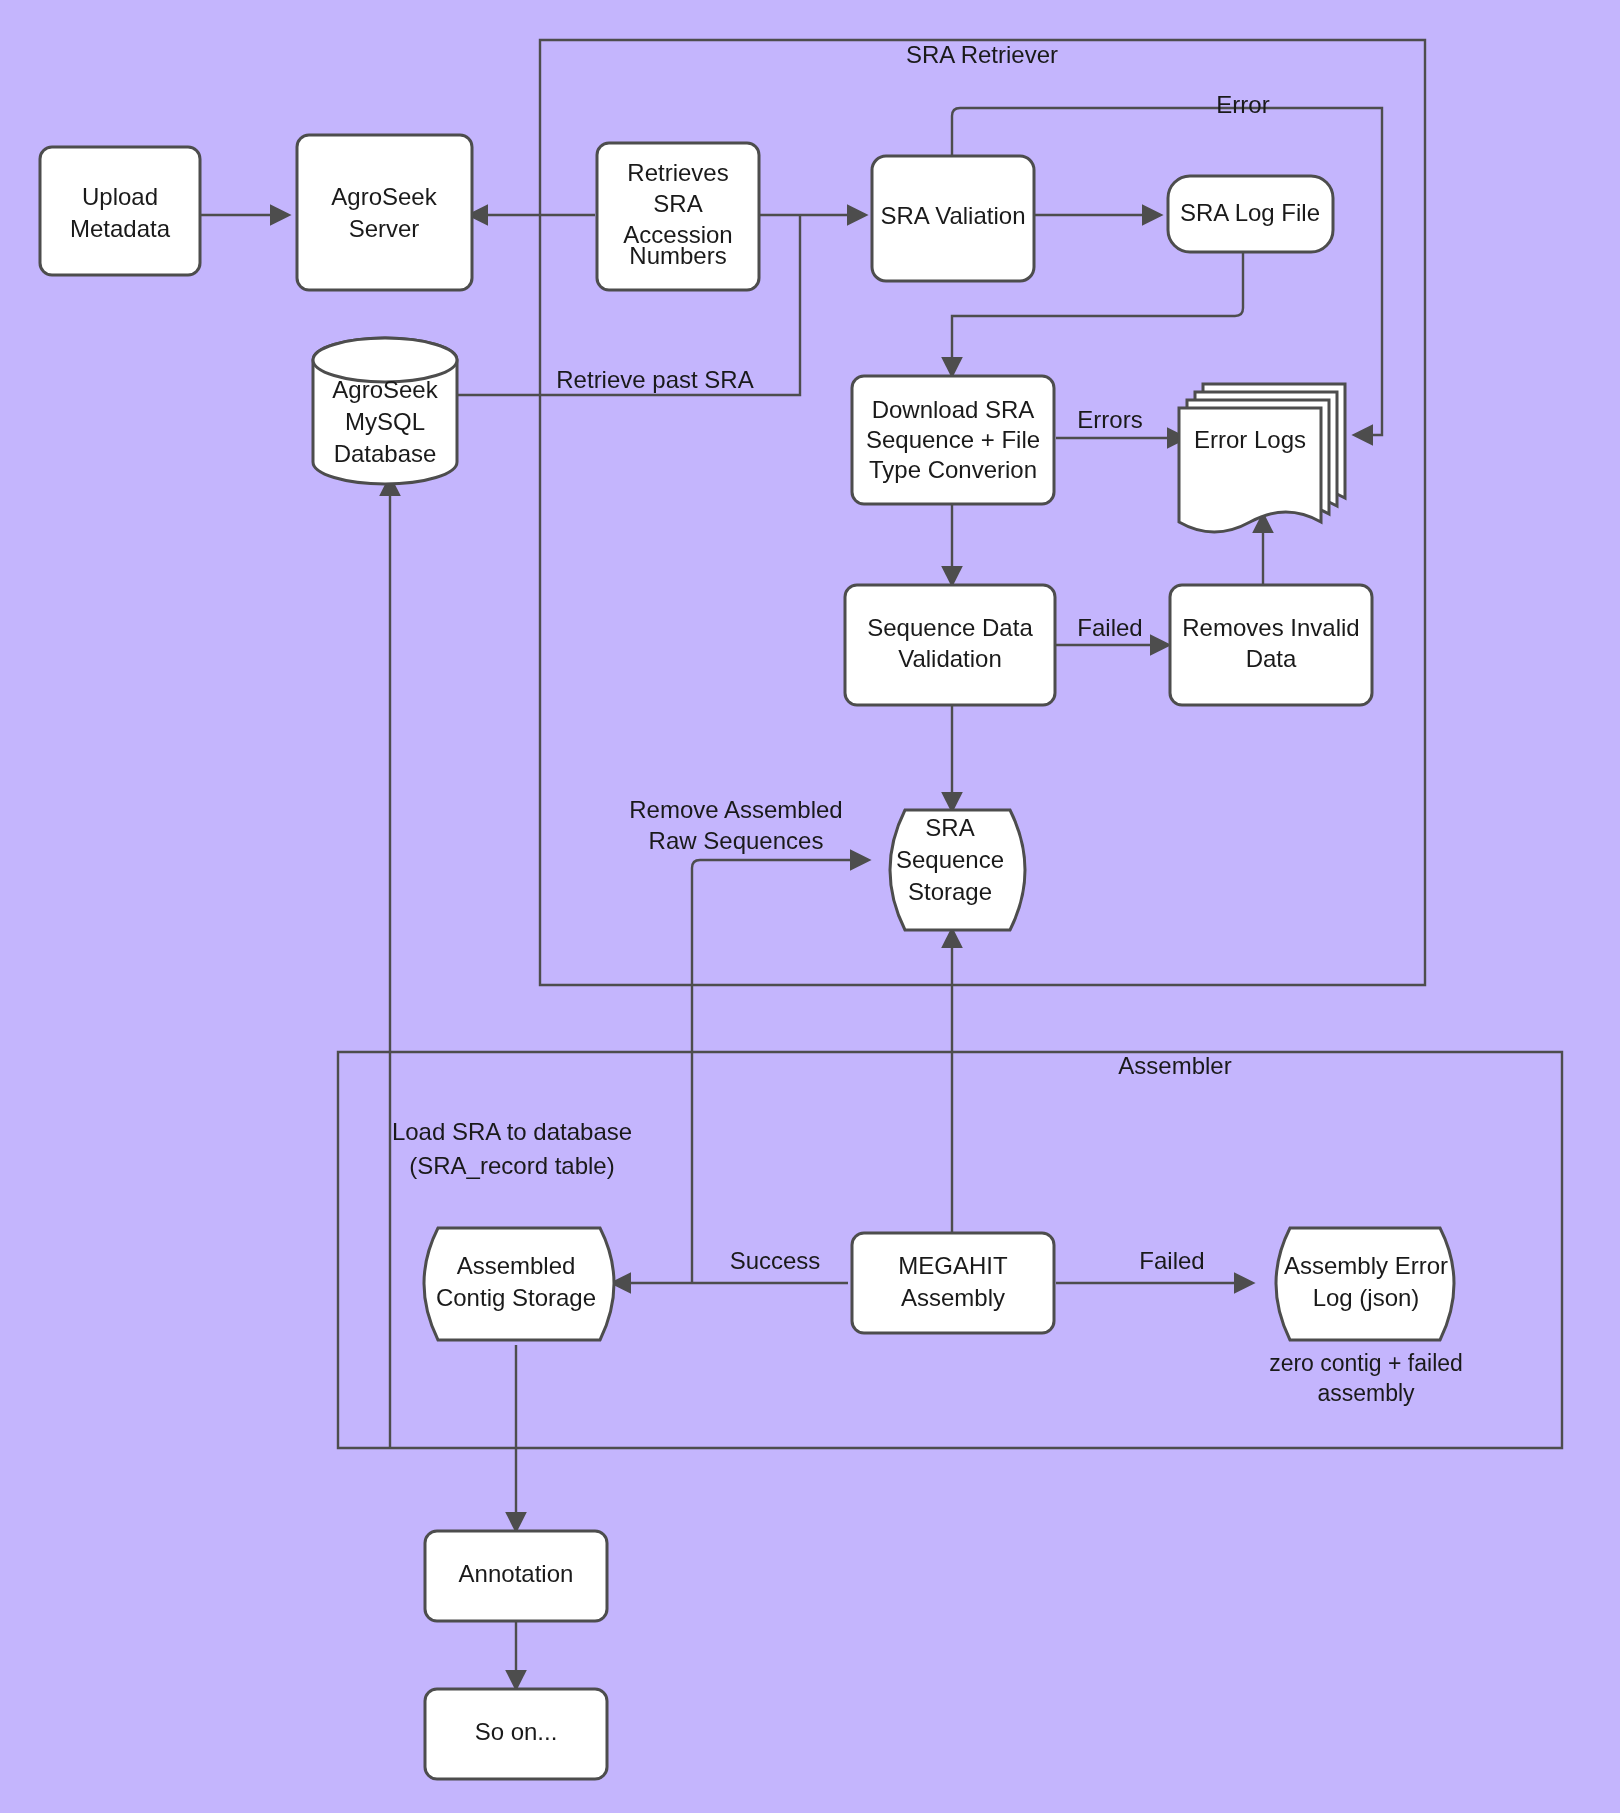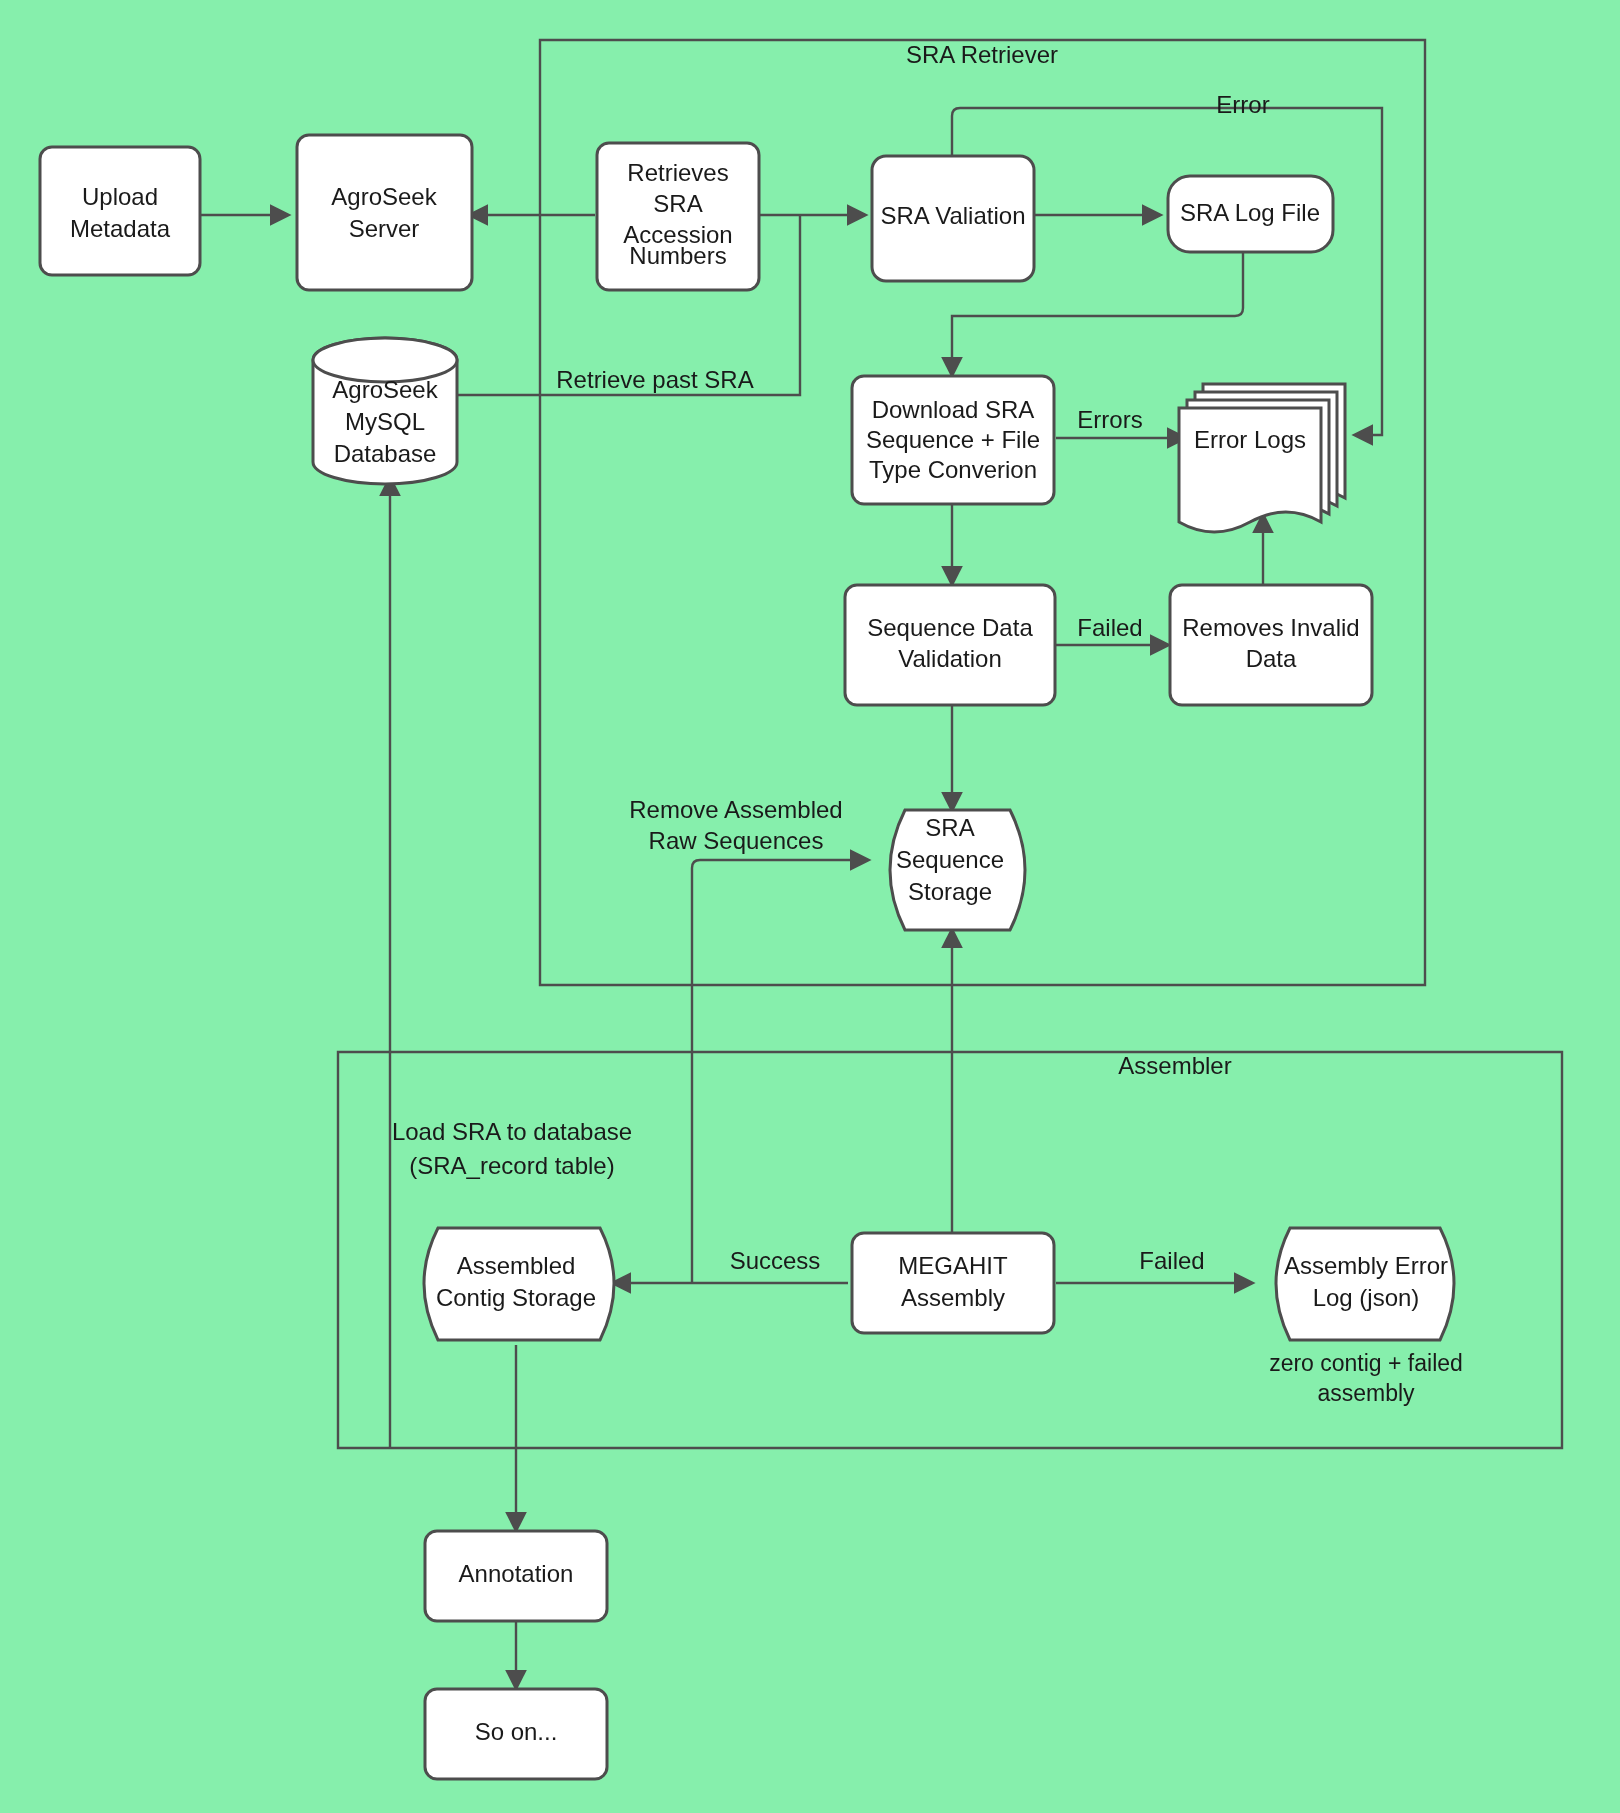--- a/index.html
+++ b/index.html
@@ -1,17 +1,17 @@
 <!DOCTYPE html>
 <html><head>
 <meta charset="utf-8">
 <style>
   html,body{margin:0;padding:0;background:#ffffff;}
   body{font-family:"Liberation Sans",sans-serif;}
-  #stage{position:relative;width:1620px;height:1813px;background:#86efac;}
+  #stage{position:relative;width:1620px;height:1813px;background:#c4b5fd;}
   svg#diagram{position:absolute;left:0;top:0;width:1620px;height:1813px;}
   .shape{fill:#ffffff;stroke:#4d4d4d;stroke-width:3;}
   .container{fill:none;stroke:#4d4d4d;stroke-width:2.4;}
   .edge{fill:none;stroke:#4d4d4d;stroke-width:2.4;}
   .node-text{font-family:"Liberation Sans",sans-serif;font-size:24px;fill:#1a1a1a;
              text-anchor:middle;dominant-baseline:middle;}
   .edge-text{font-family:"Liberation Sans",sans-serif;font-size:24px;fill:#1a1a1a;
              text-anchor:middle;dominant-baseline:middle;}
   .group-text{font-family:"Liberation Sans",sans-serif;font-size:24px;fill:#1a1a1a;
              text-anchor:middle;dominant-baseline:middle;}

